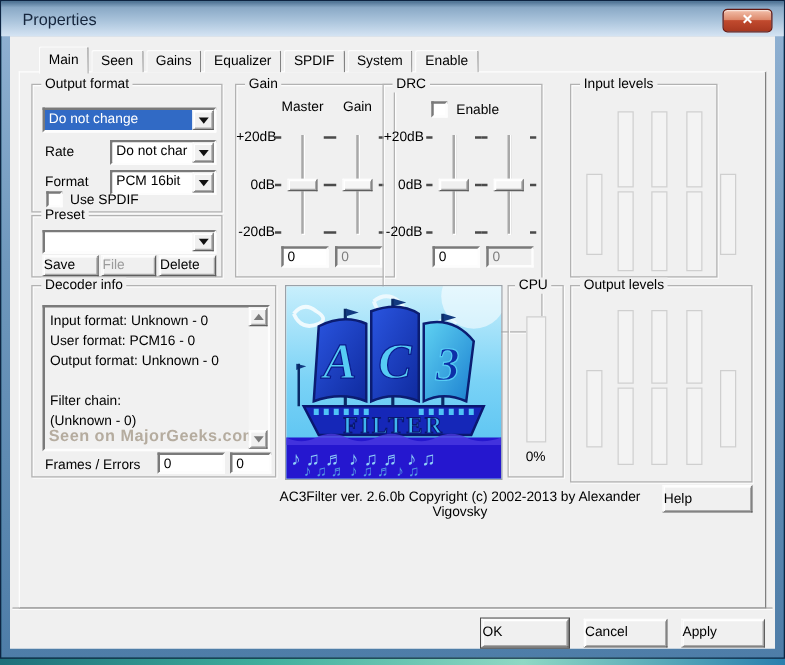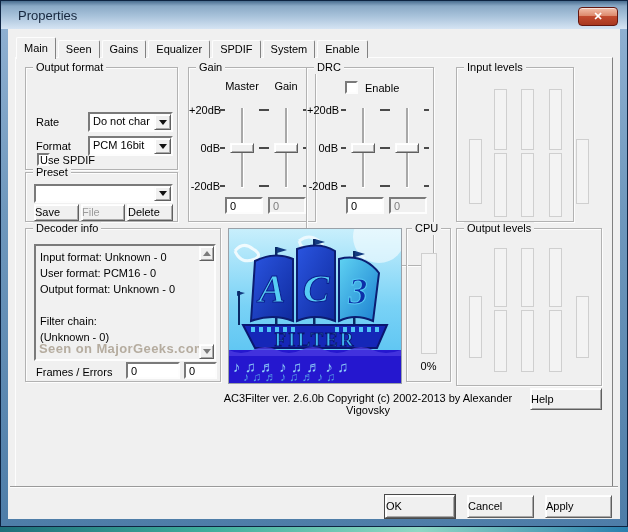--- a/index.html
+++ b/index.html
@@ -18,21 +18,21 @@
          font-size:13px; color:#16263d; }
   .close-btn { position:absolute; top:6px; right:9px; width:40px; height:19px;
          border:1px solid #641710; border-radius:4px;
          background:linear-gradient(180deg,#f3c0ab 0%,#dd8a6d 45%,#c14a2e 50%,#a83820 100%);
          color:#fff; font-size:11px; font-weight:bold; text-align:center; line-height:17px;
          box-shadow:inset 0 1px 0 rgba(255,255,255,.55); cursor:pointer; }
 
   .dlg { position:absolute; left:7px; right:7px; top:28px; bottom:7px; background:#f0f0f0; }
 
   
-  .tabstrip { position:absolute; left:8px; top:7px; height:22px; display:flex; align-items:flex-end; z-index:5; }
+  .tabstrip { position:absolute; left:23px; top:7px; height:22px; display:flex; align-items:flex-end; z-index:5; }
   .tab { height:18px; padding:0 7px; margin-right:2px; background:#f0f0f0;
          border:1px solid #828282; border-bottom:none; border-top-color:#fdfdfd; border-left-color:#fdfdfd;
          border-radius:2px 2px 0 0; font-size:11px; line-height:16px; color:#000; cursor:pointer; }
   .tab.active { height:22px; line-height:20px; margin-bottom:-1px; z-index:6; position:relative; }
   .page { position:absolute; left:7px; top:28px; width:598px; height:430px; background:#f0f0f0;
          border:1px solid #808080; border-top-color:#fdfdfd; border-left-color:#fdfdfd; }
 
   
   .group { position:absolute; border:1px solid #b2b2b2; box-shadow:1px 1px 0 #fdfdfd, inset 1px 1px 0 #fdfdfd; }
   .legend { position:absolute; top:-7px; left:7px; background:#f0f0f0; padding:0 3px; font-size:11px; line-height:13px; color:#000; }
@@ -114,36 +114,42 @@
       <div class="tab">Equalizer</div>
       <div class="tab">SPDIF</div>
       <div class="tab">System</div>
       <div class="tab">Enable</div>
     </div>
 
     <div class="page"></div>
 
     <div class="group" style="left:17px; top:38px; width:153px; height:103px;">
       <span class="legend">Output format</span>
+      <div class="combo selected sunken2" style="left:8px; top:18px; width:139px;">
+        <div class="field">Do not change</div>
+        <div class="dbtn raised">
+              <span class="arrow-down"></span>
+            </div>
+      </div>
       <span class="lbl" style="left:10px; top:48px;">Rate</span>
       <div class="combo sunken2" style="left:62px; top:44px; width:85px;">
         <div class="field">Do not char</div>
         <div class="dbtn raised">
               <span class="arrow-down"></span>
             </div>
       </div>
       <span class="lbl" style="left:10px; top:72px;">Format</span>
       <div class="combo sunken2" style="left:62px; top:68px; width:85px;">
         <div class="field">PCM 16bit</div>
         <div class="dbtn raised">
               <span class="arrow-down"></span>
             </div>
       </div>
       <span class="checkbox" style="left:11px; top:85px;"></span>
-      <span class="lbl" style="left:14px; top:86px;">Use SPDIF</span>
+      <span class="lbl" style="left:30px; top:86px;">Use SPDIF</span>
     </div>
 
     <div class="group" style="left:17px; top:143px; width:153px; height:50px;">
       <span class="legend">Preset</span>
       <div class="combo sunken2" style="left:8px; top:11px; width:139px; height:19px;">
         <div class="field"></div>
         <div class="dbtn raised">
               <span class="arrow-down"></span>
             </div>
       </div>

